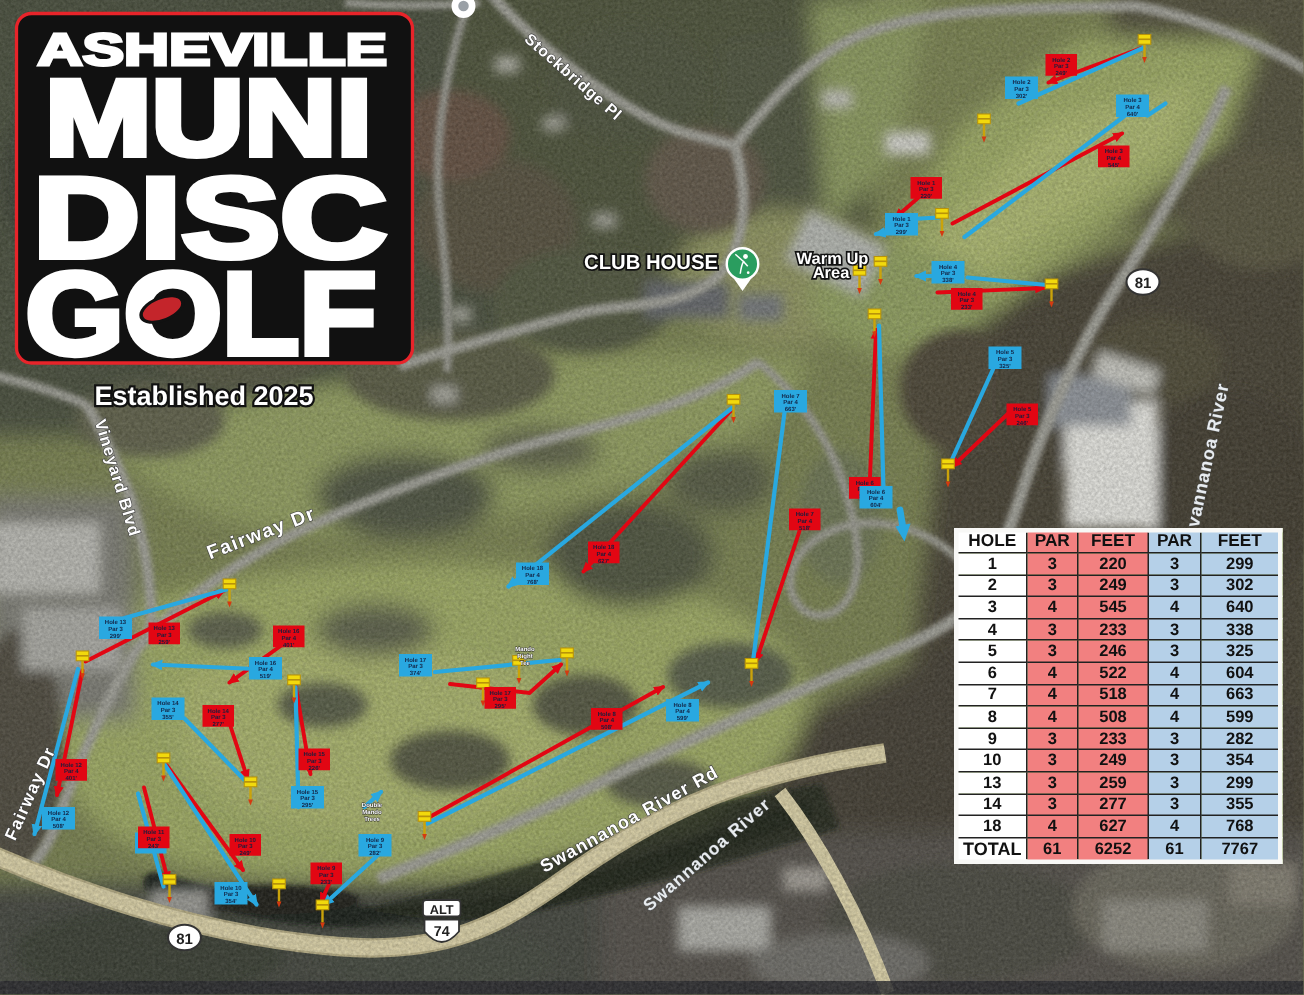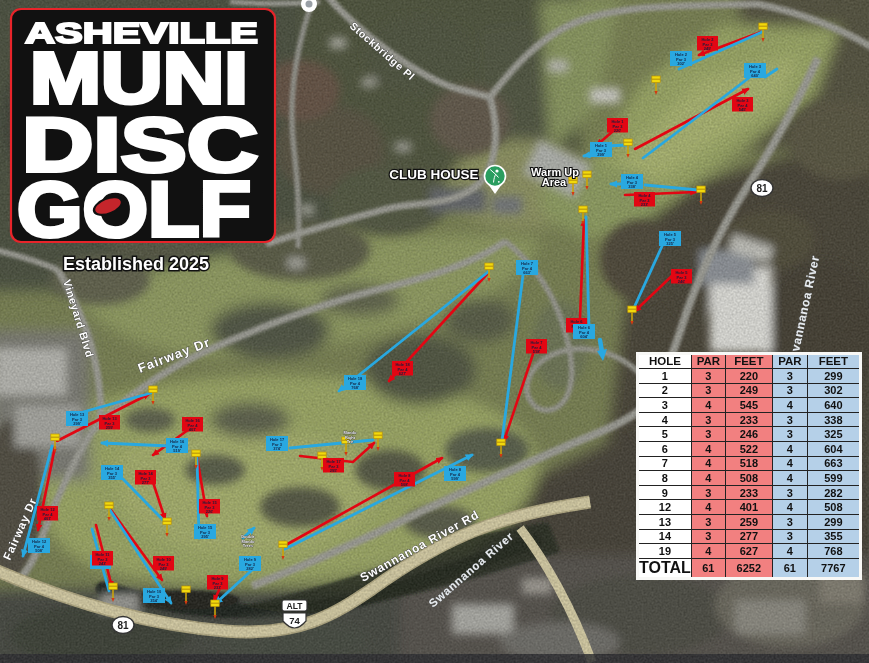--- a/index.html
+++ b/index.html
@@ -721,48 +721,48 @@
         <td class="f2">599</td>
       </tr>
   <tr>
         <td class="h">9</td>
         <td class="p1">3</td>
         <td class="f1">233</td>
         <td class="p2">3</td>
         <td class="f2">282</td>
       </tr>
   <tr>
-        <td class="h">12</td>
-        <td class="p1">4</td>
-        <td class="f1">401</td>
-        <td class="p2">4</td>
-        <td class="f2">508</td>
+        <td class="h">10</td>
+        <td class="p1">3</td>
+        <td class="f1">249</td>
+        <td class="p2">3</td>
+        <td class="f2">354</td>
       </tr>
   <tr>
         <td class="h">13</td>
         <td class="p1">3</td>
         <td class="f1">259</td>
         <td class="p2">3</td>
         <td class="f2">299</td>
       </tr>
   <tr>
         <td class="h">14</td>
         <td class="p1">3</td>
         <td class="f1">277</td>
         <td class="p2">3</td>
         <td class="f2">355</td>
       </tr>
   <tr>
-        <td class="h">19</td>
+        <td class="h">18</td>
         <td class="p1">4</td>
         <td class="f1">627</td>
         <td class="p2">4</td>
         <td class="f2">768</td>
       </tr>
   <tr>
-        <td class="h" style="font-size:16px">TOTAL</td>
+        <td class="h" style="font-size:12px">TOTAL</td>
         <td class="p1">61</td>
         <td class="f1">6252</td>
         <td class="p2">61</td>
         <td class="f2">7767</td>
       </tr>
 </tbody>
   </table>
 
 </body></html>

